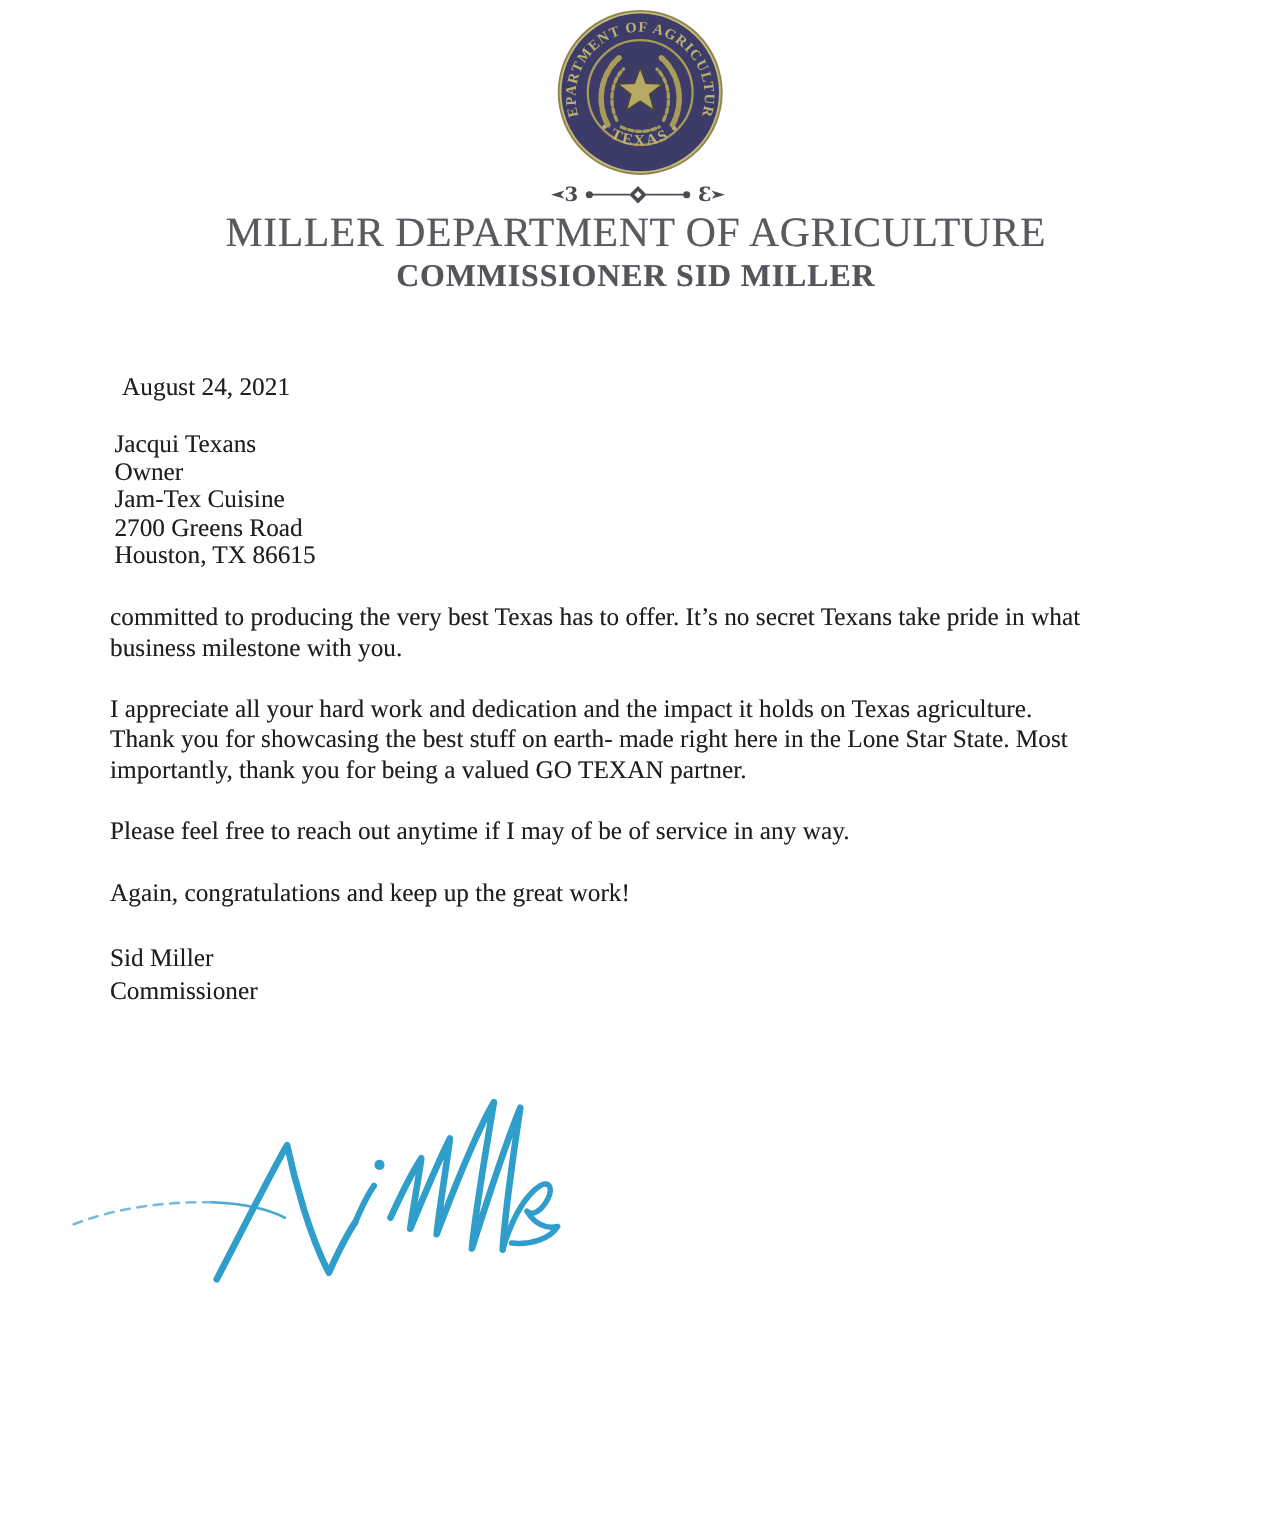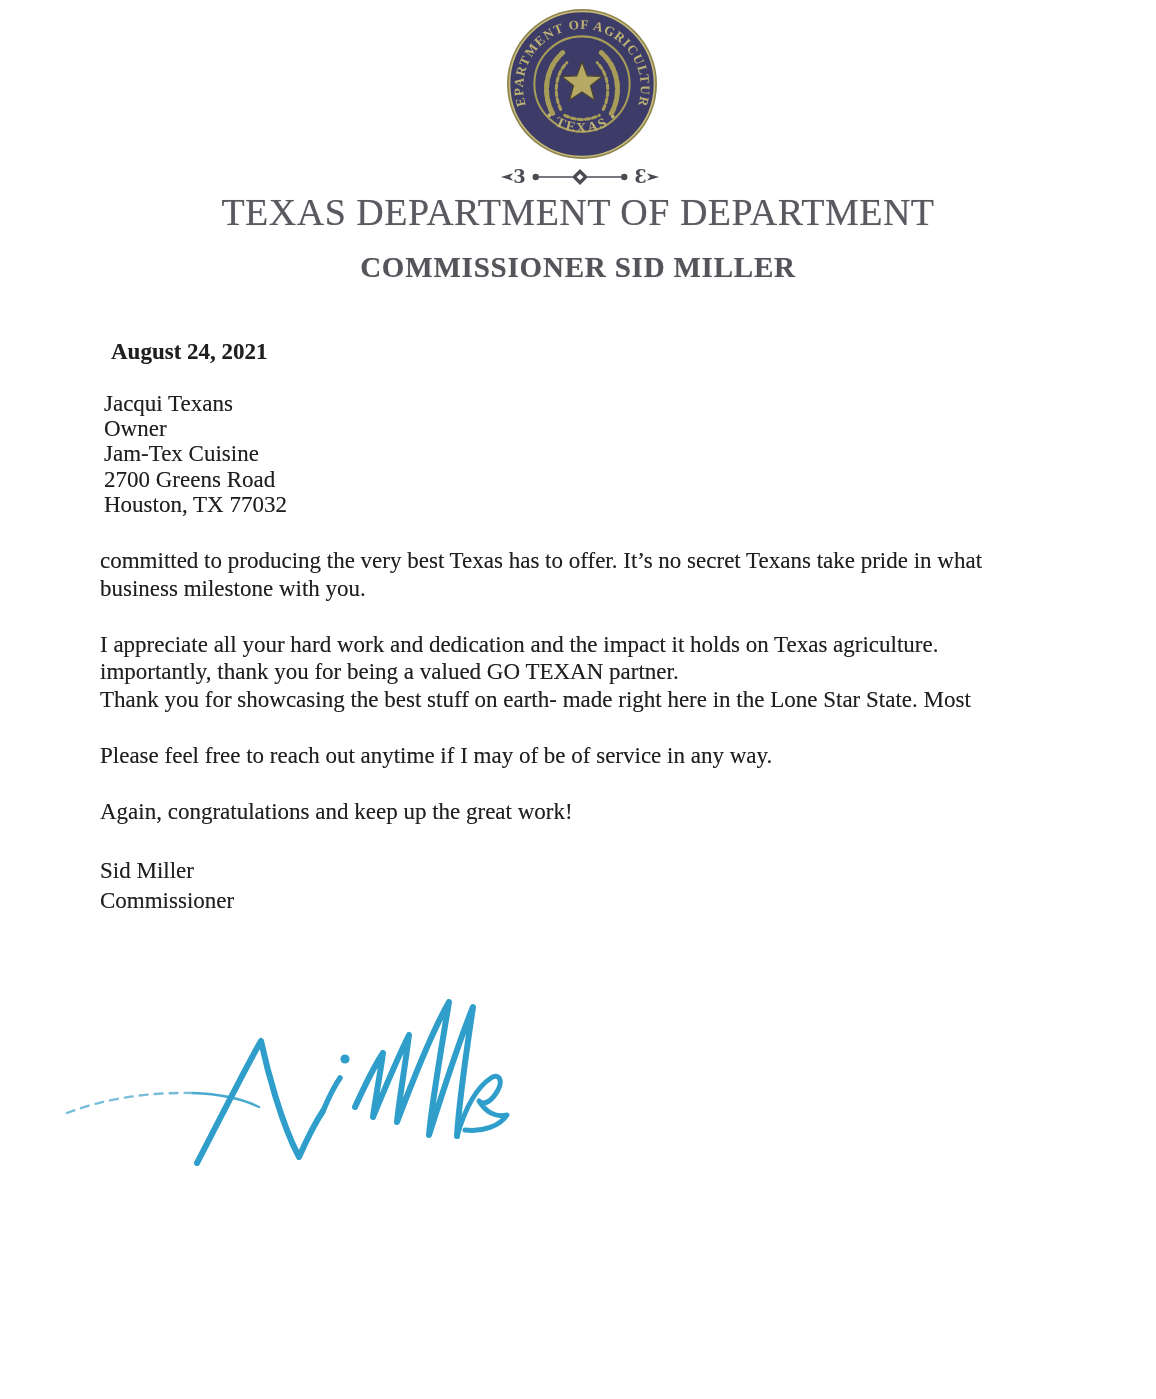--- a/index.html
+++ b/index.html
@@ -15,33 +15,33 @@
   .seal{position:absolute;left:506px;top:8px;width:152px;height:152px;}
   .divider{position:absolute;left:500px;top:162px;width:160px;height:30px;}
   .org-name{
     position:absolute;top:191px;left:0;right:0;
     margin:0;text-align:center;
     font-size:38px;line-height:42px;font-weight:400;
     letter-spacing:0.5px;color:#595960;
     text-shadow:0 0 .7px rgba(80,80,88,.55);
   }
   .commissioner-line{
-    position:absolute;top:251px;left:0;right:0;
+    position:absolute;top:235px;left:0;right:0;
     margin:0;text-align:center;
     font-size:29px;line-height:32px;font-weight:700;
     letter-spacing:0.8px;color:#54545b;
     text-shadow:0 0 .7px rgba(80,80,88,.5);
   }
   
   .letter-content{
     position:absolute;left:100px;top:339px;width:1010px;
     font-size:23px;line-height:27.8px;
     text-shadow:0 0 .6px rgba(25,25,30,.45);
   }
-  .date{padding-left:11px;line-height:26px;margin:0 0 26px 0;font-weight:bold;}
+  .date{padding-left:11px;line-height:26px;margin:0 0 26px 0;}
   .recipient{padding-left:4px;line-height:25.2px;margin:0 0 30px 0;}
   .salutation{line-height:27px;margin:0 0 32px 0;font-size:22px;}
   .para{margin:0 0 28px 0;}
   .ln{white-space:nowrap;}
   .closing{margin:0;}
   .signer-name{margin-top:30px;line-height:30px;}
   .signer-title{line-height:30px;}
   
   .signature{
     position:absolute;left:55px;top:985px;width:460px;height:200px;
@@ -90,45 +90,45 @@
       <circle cx="132" cy="14" r="3.4"></circle>
       <text x="14" y="20.5" font-size="19" font-weight="bold" font-family="DejaVu Serif, serif">3</text>
       <path d="M 1 14 L 14 10 L 10.5 14 L 14 18 Z"></path>
       <g transform="translate(170,0) scale(-1,1)">
         <text x="14" y="20.5" font-size="19" font-weight="bold" font-family="DejaVu Serif, serif">3</text>
         <path d="M 1 14 L 14 10 L 10.5 14 L 14 18 Z"></path>
       </g>
     </g>
   </svg>
 
-  <h1 class="org-name">TEXAS DEPARTMENT OF DEPARTMENT</h1>
+  <h1 class="org-name">MILLER DEPARTMENT OF AGRICULTURE</h1>
   <h2 class="commissioner-line">COMMISSIONER SID MILLER</h2>
 
   <div class="letter-content">
     <div class="date">August 24, 2021</div>
 
     <div class="recipient">
       <div class="ln">Jacqui Texans</div>
       <div class="ln">Owner</div>
       <div class="ln">Jam-Tex Cuisine</div>
       <div class="ln">2700 Greens Road</div>
-      <div class="ln">Houston, TX 77032</div>
+      <div class="ln">Houston, TX 86615</div>
     </div>
 
 
 
     <div class="para">
       <div class="ln">committed to producing the very best Texas has to offer. It’s no secret Texans take pride in what</div>
       <div class="ln">business milestone with you.</div>
     </div>
 
     <div class="para">
       <div class="ln">I appreciate all your hard work and dedication and the impact it holds on Texas agriculture.</div>
+      <div class="ln">Thank you for showcasing the best stuff on earth- made right here in the Lone Star State. Most</div>
       <div class="ln">importantly, thank you for being a valued GO TEXAN partner.</div>
-      <div class="ln">Thank you for showcasing the best stuff on earth- made right here in the Lone Star State. Most</div>
     </div>
 
     <div class="para">
       <div class="ln">Please feel free to reach out anytime if I may of be of service in any way.</div>
     </div>
 
     <div class="para">
       <div class="ln">Again, congratulations and keep up the great work!</div>
     </div>
 

